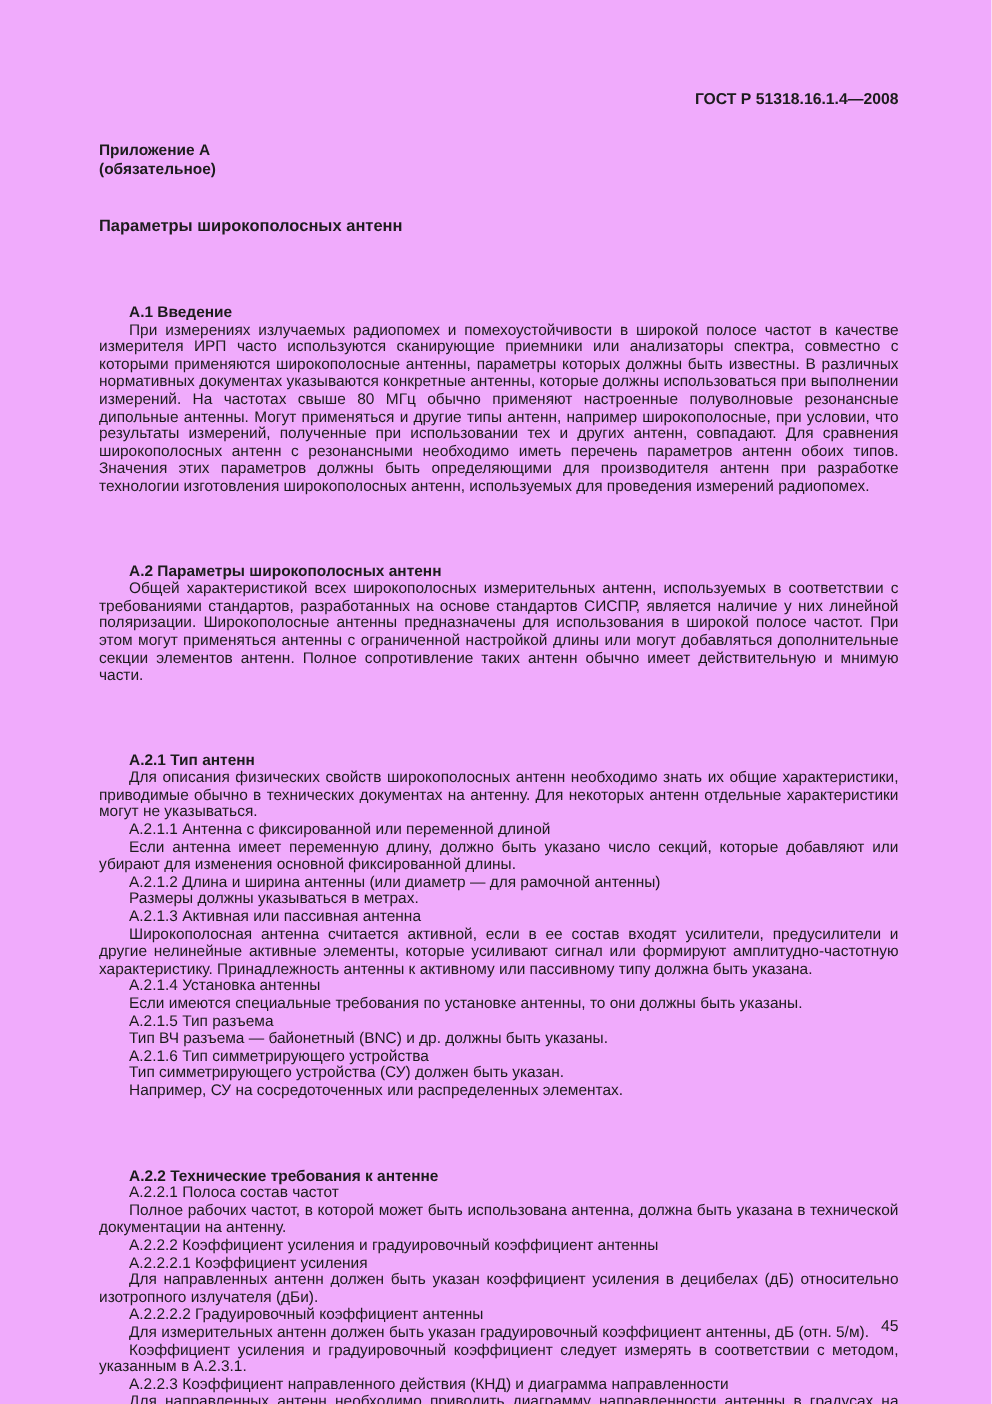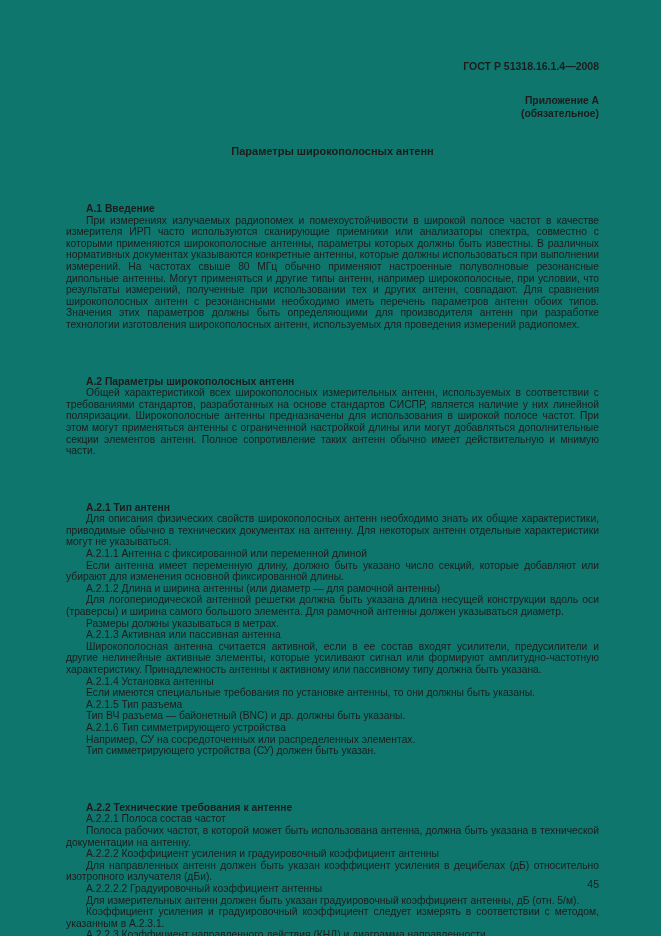--- a/index.html
+++ b/index.html
@@ -11,43 +11,43 @@
     width: 661px;
     height: 936px;
     position: relative;
     font-family: "Liberation Sans", sans-serif;
     color: #1c1c1c;
     overflow: hidden;
   }
   .page {
     position: absolute;
     inset: 0;
-    background: #0f766e;
+    background: #f0abfc;
   }
   .content {
     position: absolute;
     left: 66px;
     right: 62px;
     top: 60px;
   }
   .doc-header {
     text-align: right;
     font-weight: bold;
     font-size: 10.5px;
     line-height: 12px;
     margin-bottom: 22px;
   }
   .annex {
-    text-align: right;
+    text-align: left;
     font-weight: bold;
     font-size: 10.3px;
     line-height: 13px;
   }
   .title {
-    text-align: center;
+    text-align: left;
     font-weight: bold;
     font-size: 11px;
     line-height: 13px;
     margin-top: 25px;
     margin-bottom: 16px;
   }
   .para {
     margin: 0;
     text-indent: 20px;
     text-align: justify;
@@ -83,35 +83,35 @@
     <div>
         <p class="para bold">А.1 Введение</p>
         <p class="para">При измерениях излучаемых радиопомех и помехоустойчивости в широкой полосе частот в качестве измерителя ИРП часто используются сканирующие приемники или анализаторы спектра, совместно с которыми применяются широкополосные антенны, параметры которых должны быть известны. В различных нормативных документах указываются конкретные антенны, которые должны использоваться при выполнении измерений. На частотах свыше 80 МГц обычно применяют настроенные полуволновые резонансные дипольные антенны. Могут применяться и другие типы антенн, например широкополосные, при условии, что результаты измерений, полученные при использовании тех и других антенн, совпадают. Для сравнения широкополосных антенн с резонансными необходимо иметь перечень параметров антенн обоих типов. Значения этих параметров должны быть определяющими для производителя антенн при разработке технологии изготовления широкополосных антенн, используемых для проведения измерений радиопомех.</p>
         <p class="para bold">А.2 Параметры широкополосных антенн</p>
         <p class="para">Общей характеристикой всех широкополосных измерительных антенн, используемых в соответствии с требованиями стандартов, разработанных на основе стандартов СИСПР, является наличие у них линейной поляризации. Широкополосные антенны предназначены для использования в широкой полосе частот. При этом могут применяться антенны с ограниченной настройкой длины или могут добавляться дополнительные секции элементов антенн. Полное сопротивление таких антенн обычно имеет действительную и мнимую части.</p>
         <p class="para bold">А.2.1 Тип антенн</p>
         <p class="para">Для описания физических свойств широкополосных антенн необходимо знать их общие характеристики, приводимые обычно в технических документах на антенну. Для некоторых антенн отдельные характеристики могут не указываться.</p>
         <p class="para">А.2.1.1 Антенна с фиксированной или переменной длиной</p>
         <p class="para">Если антенна имеет переменную длину, должно быть указано число секций, которые добавляют или убирают для изменения основной фиксированной длины.</p>
         <p class="para">А.2.1.2 Длина и ширина антенны (или диаметр — для рамочной антенны)</p>
-        <p class="para">Для логопериодической антенной решетки должна быть указана длина несущей конструкции вдоль оси (траверсы) и ширина самого большого элемента. Для рамочной антенны должен указываться диаметр.</p>
         <p class="para">Размеры должны указываться в метрах.</p>
         <p class="para">А.2.1.3 Активная или пассивная антенна</p>
         <p class="para">Широкополосная антенна считается активной, если в ее состав входят усилители, предусилители и другие нелинейные активные элементы, которые усиливают сигнал или формируют амплитудно-частотную характеристику. Принадлежность антенны к активному или пассивному типу должна быть указана.</p>
         <p class="para">А.2.1.4 Установка антенны</p>
         <p class="para">Если имеются специальные требования по установке антенны, то они должны быть указаны.</p>
         <p class="para">А.2.1.5 Тип разъема</p>
         <p class="para">Тип ВЧ разъема — байонетный (BNC) и др. должны быть указаны.</p>
         <p class="para">А.2.1.6 Тип симметрирующего устройства</p>
+        <p class="para">Тип симметрирующего устройства (СУ) должен быть указан.</p>
         <p class="para">Например, СУ на сосредоточенных или распределенных элементах.</p>
-        <p class="para">Тип симметрирующего устройства (СУ) должен быть указан.</p>
         <p class="para bold">А.2.2 Технические требования к антенне</p>
         <p class="para">А.2.2.1 Полоса состав частот</p>
-        <p class="para">Полоса рабочих частот, в которой может быть использована антенна, должна быть указана в технической документации на антенну.</p>
+        <p class="para">Полное рабочих частот, в которой может быть использована антенна, должна быть указана в технической документации на антенну.</p>
         <p class="para">А.2.2.2 Коэффициент усиления и градуировочный коэффициент  антенны</p>
+        <p class="para">А.2.2.2.1 Коэффициент усиления</p>
         <p class="para">Для направленных антенн должен быть указан коэффициент усиления в децибелах (дБ) относительно изотропного излучателя (дБи).</p>
         <p class="para">А.2.2.2.2 Градуировочный  коэффициент антенны</p>
         <p class="para">Для измерительных антенн должен быть указан градуировочный  коэффициент  антенны, дБ (отн. 5/м).</p>
         <p class="para">Коэффициент усиления и градуировочный коэффициент  следует измерять в соответствии с методом, указанным в А.2.3.1.</p>
         <p class="para">А.2.2.3 Коэффициент направленного действия (КНД) и диаграмма направленности</p>
         <p class="para">Для направленных антенн необходимо приводить диаграмму направленности антенны в градусах на графике с полярными координатами в плоскостях Е и Н  или указывать КНД.</p>
       </div>
   </div>
 
   <div class="page-number">45</div>

